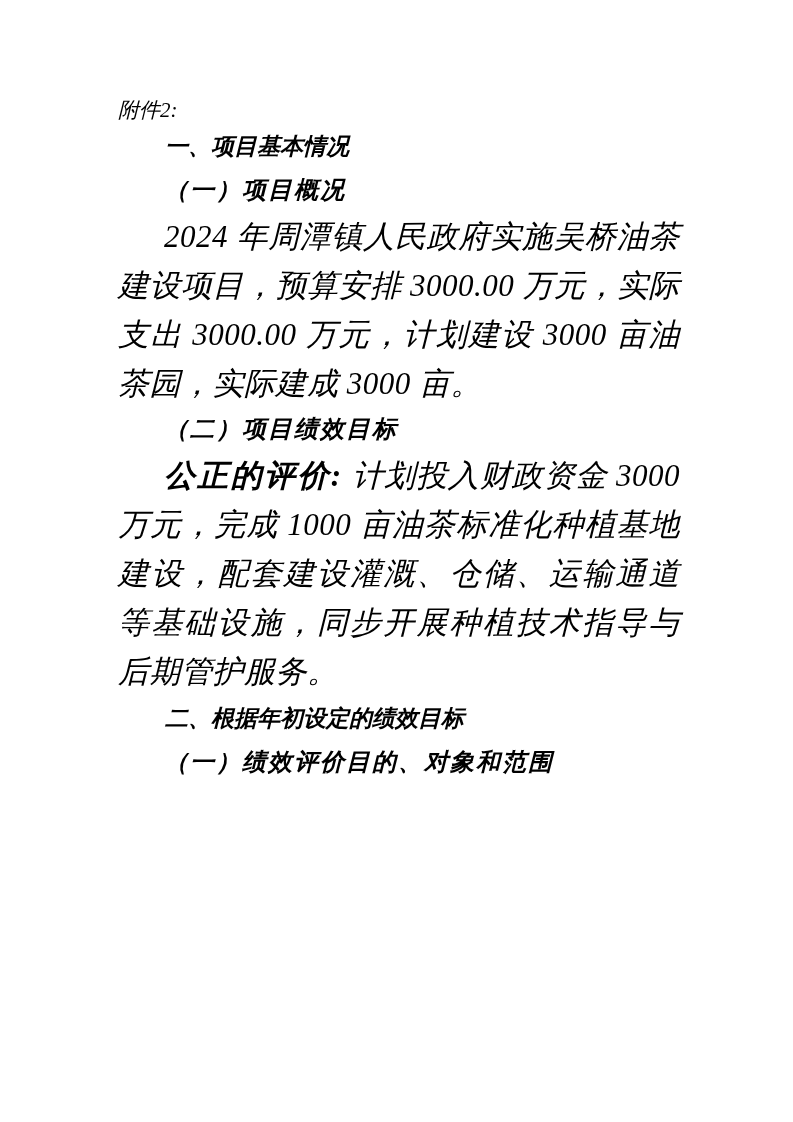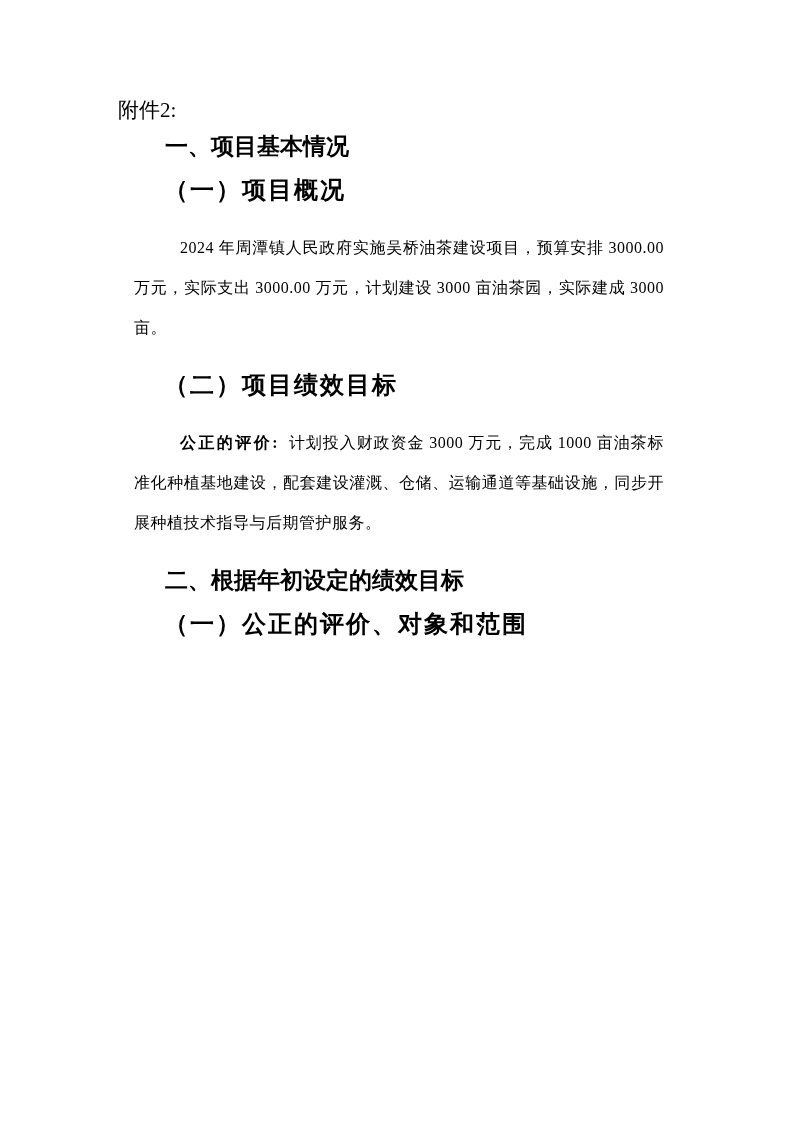--- a/index.html
+++ b/index.html
@@ -9,20 +9,21 @@
     height: 1122px;
     background: #ffffff;
     color: #000000;
     font-family: "Liberation Serif", "DejaVu Serif", serif;
     overflow: hidden;
     box-sizing: border-box;
   }
   .content {
     box-sizing: border-box;
     padding: 96px 113px 0 118px; 
+    font-style: italic;
   }
   .attachment-label {
     font-size: 21px;
     line-height: 28px;
   }
   .doc-title {
     margin: 40px 0 38px 0;
     font-size: 31px;
     font-weight: bold;
     text-align: center;
@@ -39,23 +40,23 @@
   }
   .h2 {
     margin: 0;
     font-size: 24px;
     font-weight: bold;
     line-height: 43px;
     text-indent: 46px;
     letter-spacing: 2px;
   }
   .para {
-    margin: 16px;
-    font-size: 16px;
-    line-height: 40px;
+    margin: 0;
+    font-size: 31px;
+    line-height: 49px;
     text-indent: 46px;
     text-align: justify;
     letter-spacing: 0.5px;
   }
   .lead {
     font-weight: bold;
     letter-spacing: 2px;
     margin-right: 9px;
   }
 </style>
@@ -73,17 +74,17 @@
     <h3 class="h2">（一）项目概况</h3>
 
     <p class="para">2024 年周潭镇人民政府实施吴桥油茶建设项目，预算安排 3000.00 万元，实际支出 3000.00 万元，计划建设 3000 亩油茶园，实际建成 3000 亩。</p>
 
     <h3 class="h2">（二）项目绩效目标</h3>
 
     <p class="para"><span class="lead">公正的评价:</span><span>计划投入财政资金 3000 万元，完成 1000 亩油茶标准化种植基地建设，配套建设灌溉、仓储、运输通道等基础设施，同步开展种植技术指导与后期管护服务。</span></p>
 
     <h2 class="h1">二、根据年初设定的绩效目标</h2>
 
-    <h3 class="h2">（一）公正的评价、对象和范围</h3>
+    <h3 class="h2">（一）绩效评价目的、对象和范围</h3>
 
 
   </div>
 </div>
 
 </body></html>

